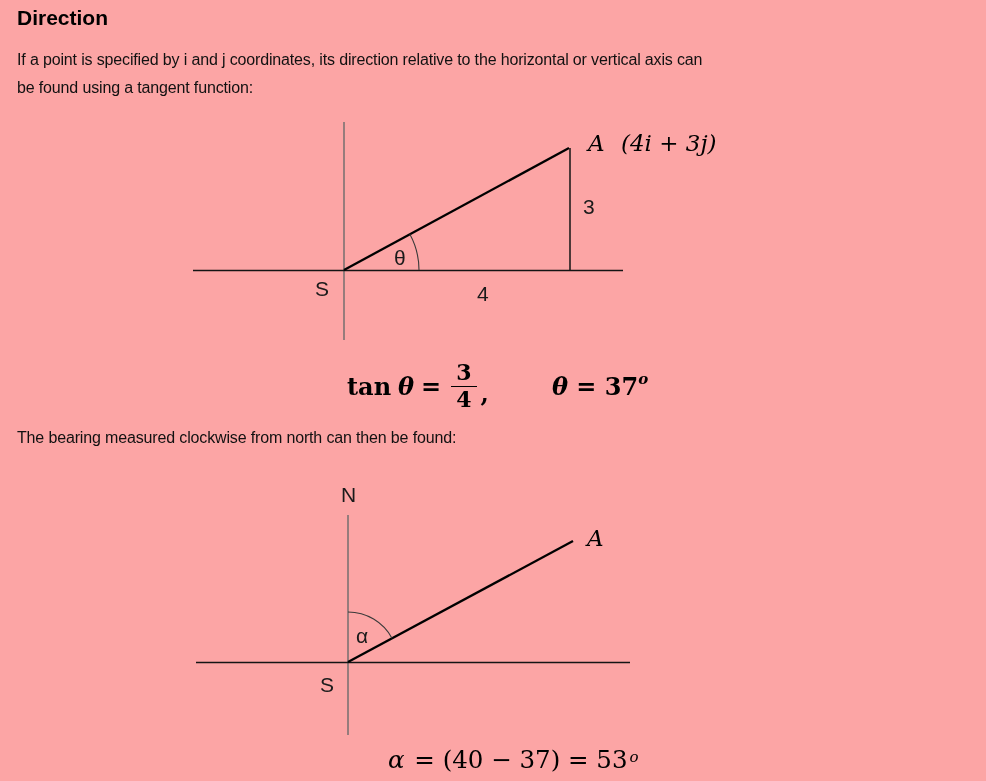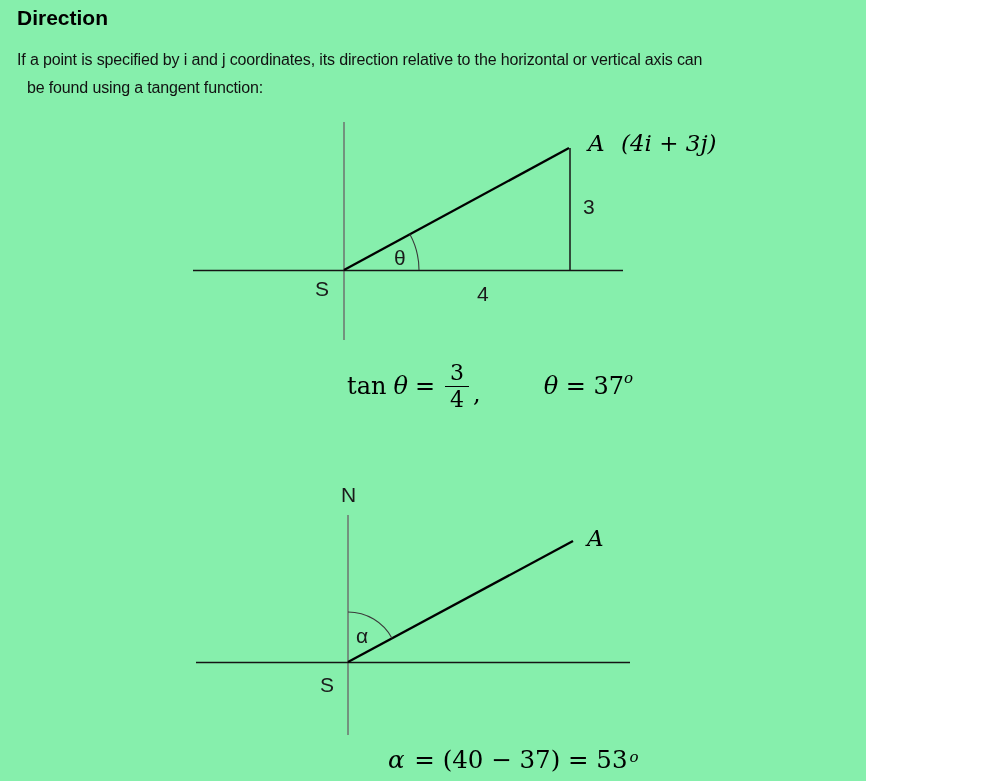--- a/index.html
+++ b/index.html
@@ -1,49 +1,49 @@
 <!DOCTYPE html>
 <html><head>
 <meta charset="utf-8">
 <style>
   html,body { margin:0; padding:0; background:#fff; }
   .page {
-    position:relative; width:866px; height:781px; background:#86efac;
+    position:relative; width:986px; height:781px; background:#fca5a5;
     font-family:"Liberation Sans", sans-serif; color:#1a1a1a; overflow:hidden;
   }
   .title {
     position:absolute; left:17px; top:6px; margin:0;
     font-size:21px; font-weight:700; color:#000;
   }
   .bodyline {
     position:absolute; margin:0; font-size:16px; white-space:nowrap;
     letter-spacing:-0.15px; color:#111;
   }
   #introL1 { left:17px; top:51px; }
-  #introL2 { left:27px; top:79px; }
+  #introL2 { left:17px; top:79px; }
   #bearing { left:17px; top:429px; }
 
   svg { position:absolute; overflow:visible; }
   #svg1 { left:150px; top:115px; }
   #svg2 { left:150px; top:480px; }
 
   .axis-v { stroke:#6b6b6b; stroke-width:1.4; }
   .axis-h { stroke:#141414; stroke-width:1.4; }
   .vec    { stroke:#000000; stroke-width:2.3; }
   .side   { stroke:#141414; stroke-width:1.5; }
   .arc    { stroke:#3a3a3a; stroke-width:1.1; fill:none; }
 
   .lbl  { font-family:"Liberation Sans", sans-serif; font-size:21px; fill:#1a1a1a; }
   .mlbl { font-family:"DejaVu Serif", serif; font-style:italic; font-size:23px; fill:#000; }
 
   .formula {
     position:absolute; display:flex; align-items:center;
     font-family:"DejaVu Serif", serif; color:#000;
   }
-  #formula1 { left:347px; top:356px; height:60px; font-size:24px; gap:7px; }
+  #formula1 { left:347px; top:356px; height:60px; font-size:24px; gap:7px;font-weight:bold; }
   #formula2 { left:388px; top:741px; height:36px; font-size:24.5px; gap:2px; }
   .mvar { font-style:italic; }
   .frac { display:inline-flex; flex-direction:column; align-items:center;
           font-size:22px; line-height:1.08; margin-left:3px; }
   .frac .num { padding:0 5px 1px; }
   .frac .den { border-top:1.7px solid #000; padding:1px 5px 0; }
   .comma { align-self:flex-end; margin:0 0 8px -3px; }
   .result { margin-left:56px; white-space:pre; }
   .expr { white-space:pre; }
   sup.mvar { font-size:15px; line-height:0; position:relative; top:-2px; }
@@ -77,20 +77,21 @@
       <span class="mvar">θ</span>
     <span>=</span>
     <span class="frac">
       <span class="num">3</span>
       <span class="den">4</span>
     </span>
     <span class="comma">,</span>
     <span class="result"><span class="mvar">θ</span><span class="expr"> = 37</span><sup class="mvar">o</sup></span>
   </div>
 
+  <p class="bodyline" id="bearing">The bearing measured clockwise from north can then be found:</p>
 
   <svg id="svg2" width="520" height="262" viewBox="150 480 520 262">
     <line class="axis-v" x1="348" y1="515" x2="348" y2="735"></line>
     <line class="axis-h" x1="196" y1="662.5" x2="630" y2="662.5"></line>
     <line class="vec" x1="348" y1="662" x2="573" y2="541"></line>
     <path class="arc" d="M 348 612 A 50 50 0 0 1 392 638.2"></path>
     <text class="lbl" x="341" y="502">N</text>
     <text class="lbl" x="320" y="692">S</text>
     <text class="lbl" x="356" y="643">α</text>
     <text class="mlbl" x="587" y="546">A</text>

